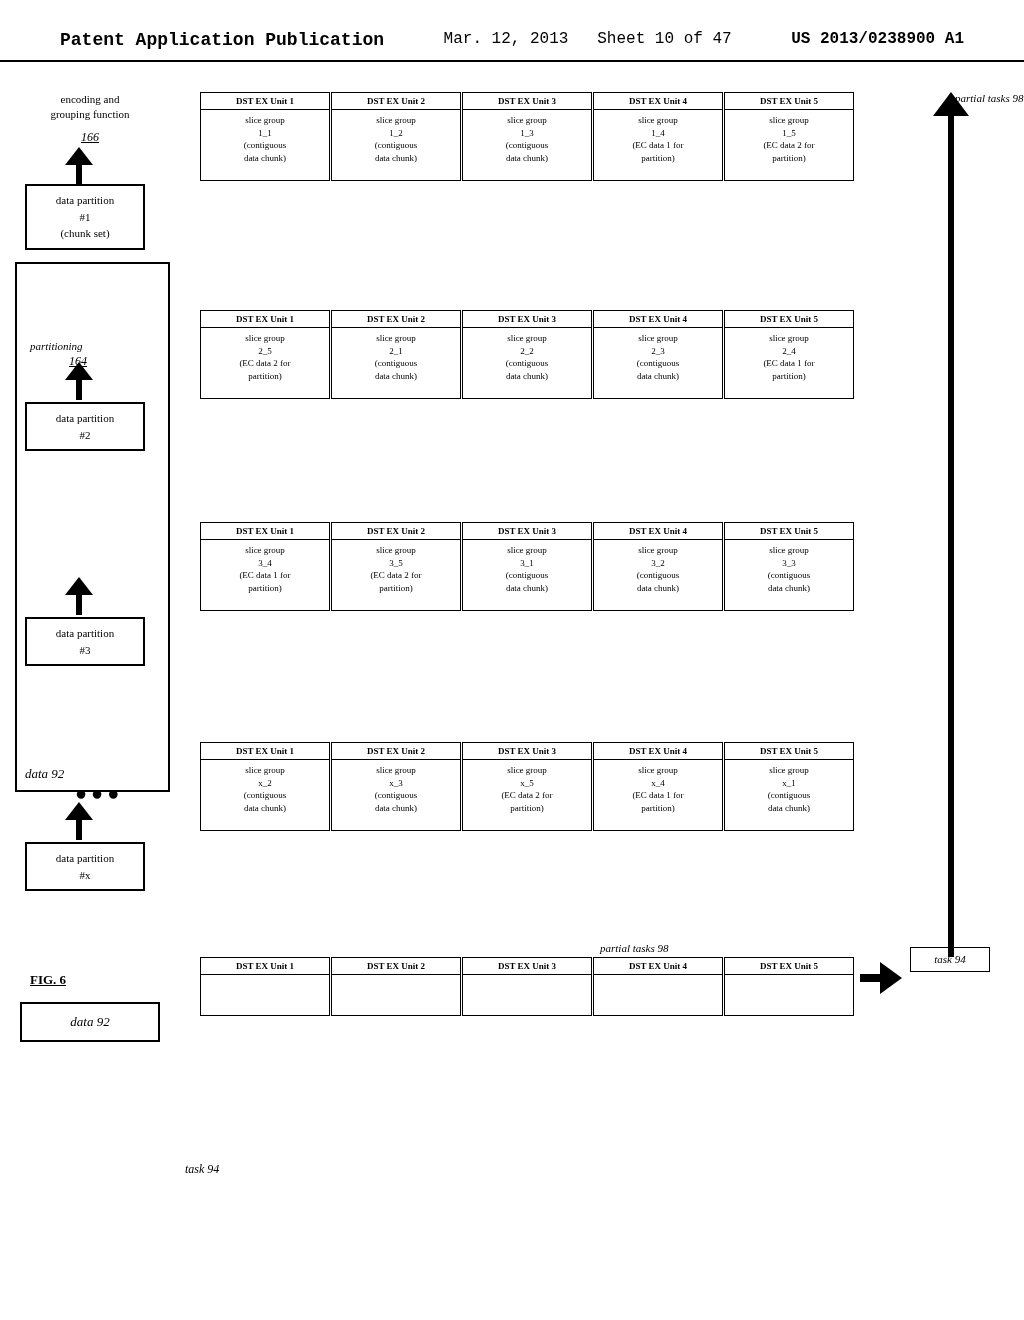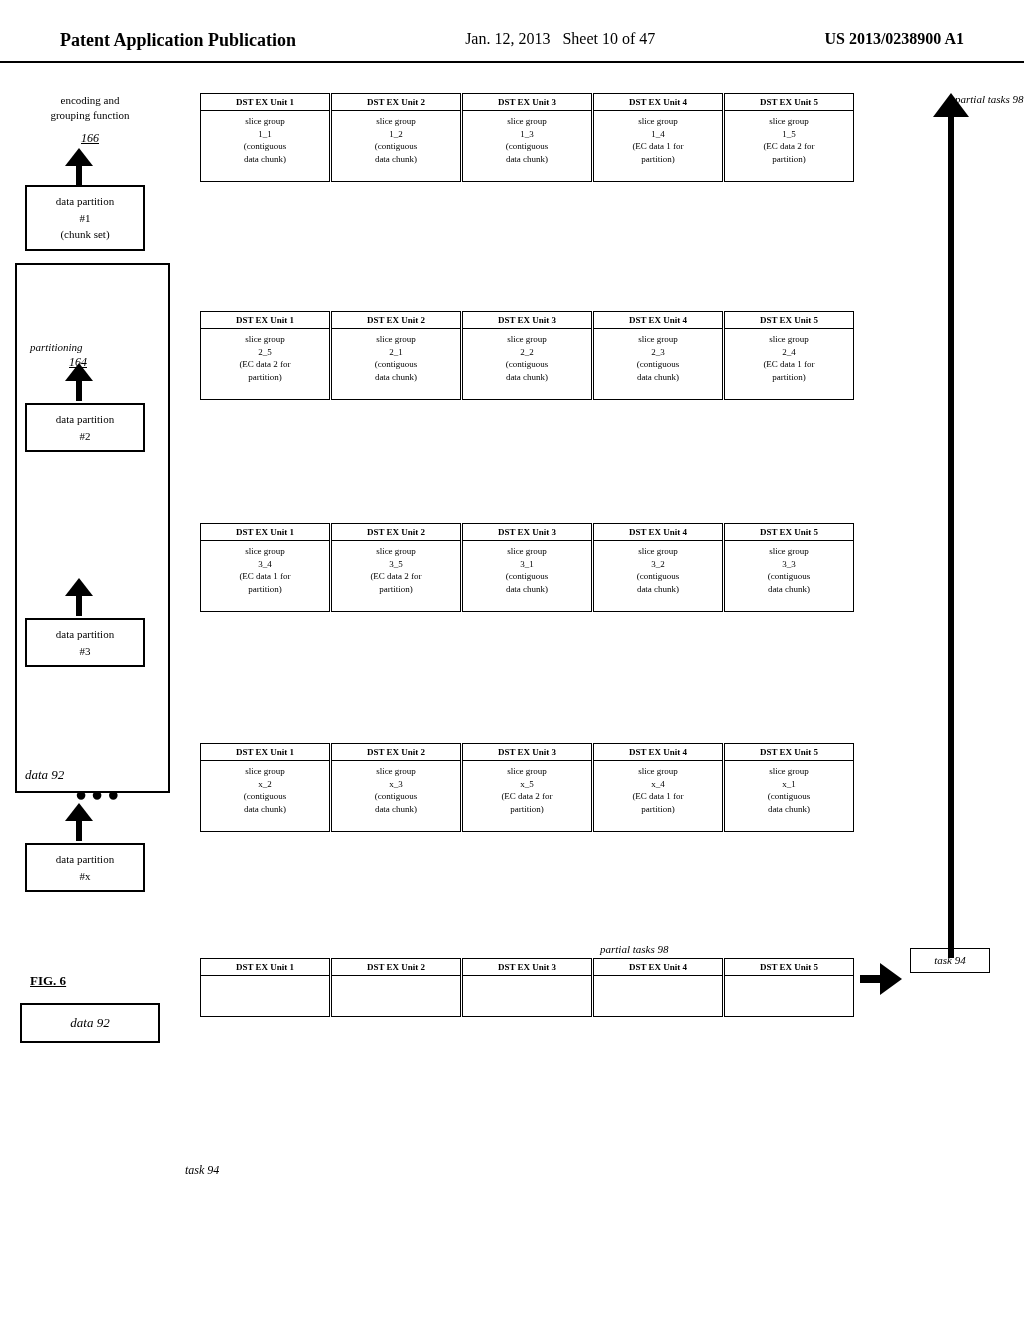--- a/index.html
+++ b/index.html
@@ -12,20 +12,21 @@
       overflow: hidden;
     }
 
     
     .header {
       display: flex;
       justify-content: space-between;
       align-items: flex-start;
       padding: 30px 60px 10px 60px;
       border-bottom: 2px solid #000;
+      font-family: Liberation Mono, monospace;
     }
     .header-left {
       font-size: 18px;
       font-weight: bold;
     }
     .header-center {
       font-size: 16px;
       text-align: center;
     }
     .header-right {
@@ -41,21 +42,21 @@
       padding: 4px 30px;
     }
 
   </style>
 </head>
 <body>
 
 <div class="header">
   <div class="header-left">Patent Application Publication</div>
   <div class="header-center">
-    <span>Jan. 12, 2013</span>&nbsp;&nbsp;
+    <span>Mar. 12, 2013</span>&nbsp;&nbsp;
     <span>Sheet 10 of 47</span>
   </div>
   <div class="header-right">US 2013/0238900 A1</div>
 </div>
 
 <div class="main-content" id="main-content">
 <div style="position: absolute; left: 30px; top: 30px; font-size: 11px; text-align: center; line-height: 1.4; width: 120px;">encoding and<br>grouping function</div>
     <div style="position: absolute; left: 30px; top: 68px; font-size: 12px; text-align: center; text-decoration: underline; width: 120px; font-style: italic;">166</div>
     <div style="position: absolute; left: 65px; top: 85px; display: flex; flex-direction: column; align-items: center;">
       <div style="width: 0px; height: 0px; border-left: 14px solid transparent; border-right: 14px solid transparent; border-bottom: 18px solid rgb(0, 0, 0);"></div>

